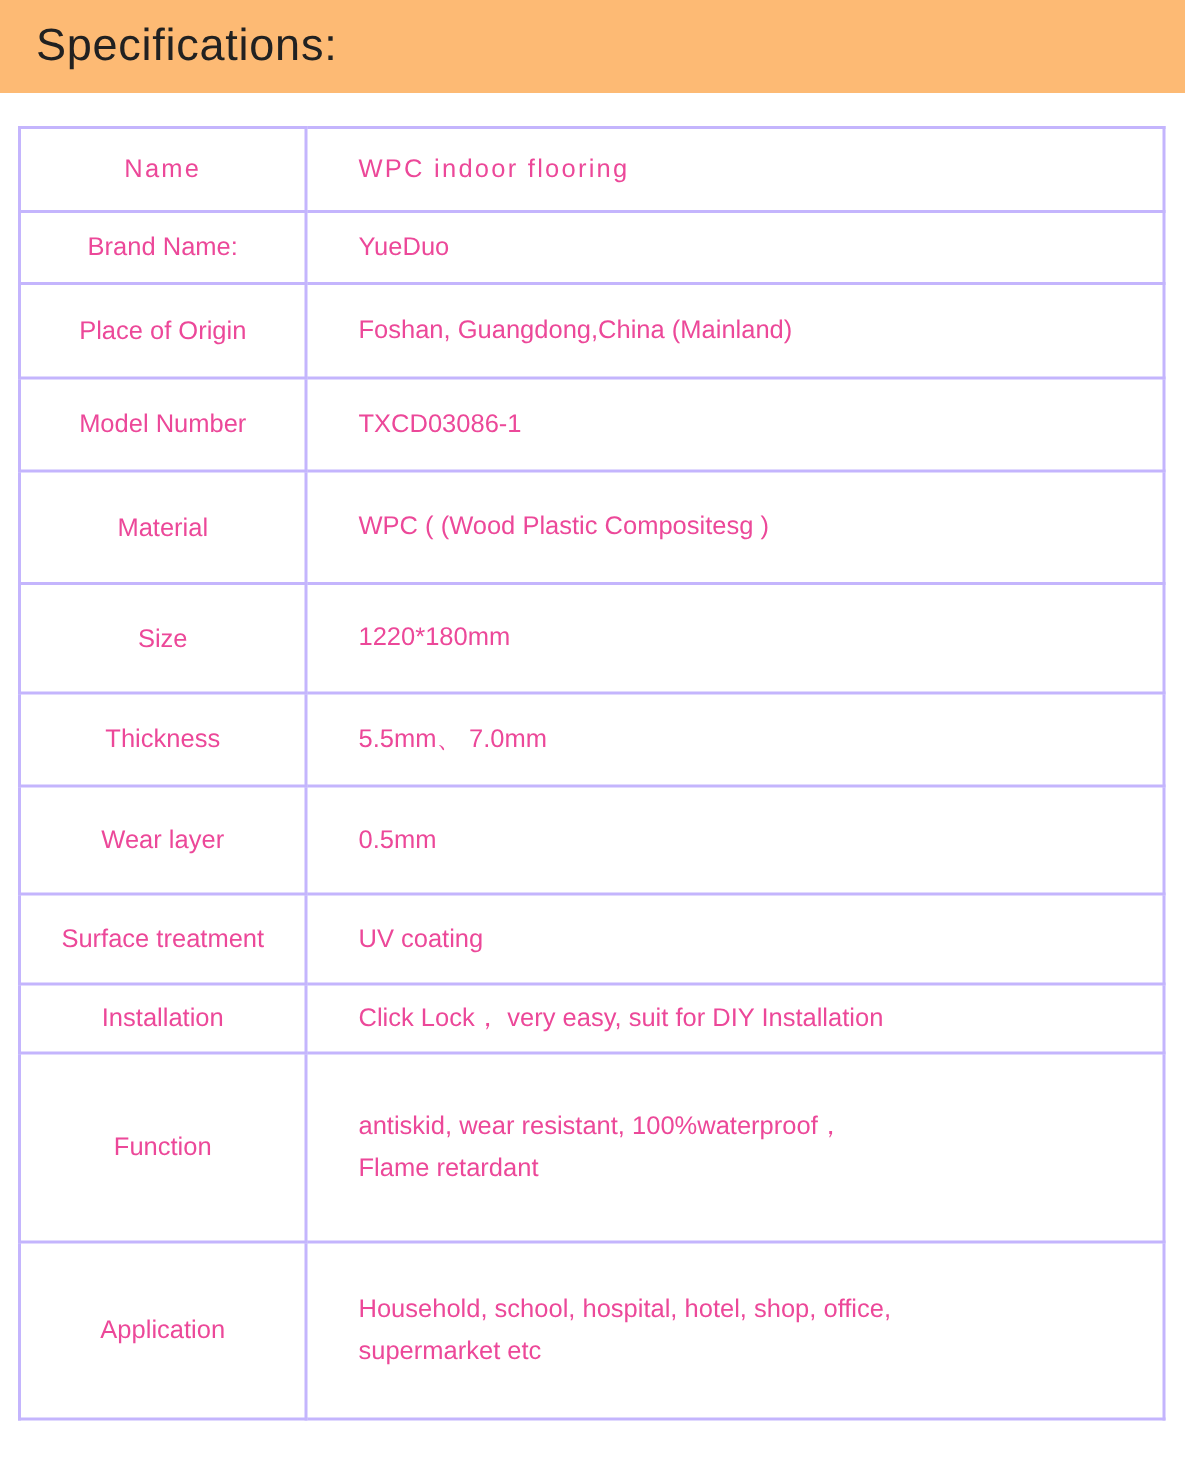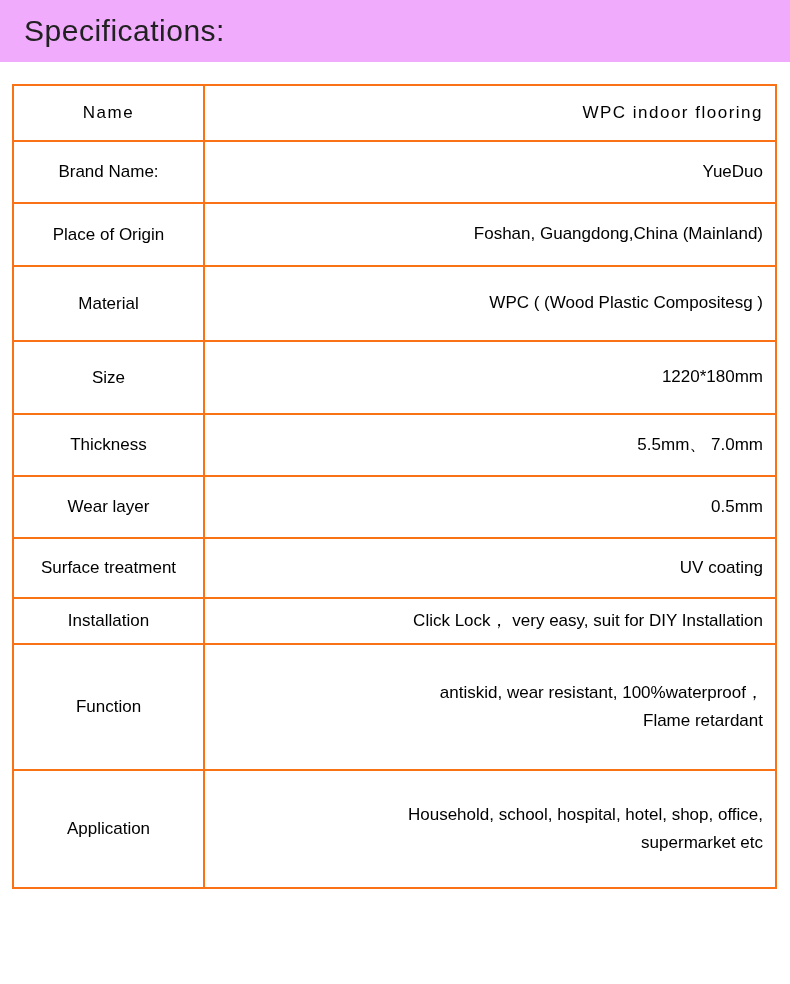--- a/index.html
+++ b/index.html
@@ -6,65 +6,64 @@
   html, body {
     width: 790px;
     background: #ffffff;
     font-family: "Liberation Sans", "DejaVu Sans", sans-serif;
   }
   body { height: 984px; overflow: hidden; }
 
   .header-bar {
     width: 790px;
     height: 62px;
-    background: #f0abfc;
+    background: #fdba74;
     display: flex;
     align-items: center;
   }
   .header-bar h1 {
     font-size: 30px;
     font-weight: 500;
     color: #212121;
     letter-spacing: 0.5px;
     padding-left: 24px;
   }
 
   table.specs {
     border-collapse: collapse;
     margin: 22px 12px 0 12px;
     width: 765px;
     table-layout: fixed;
   }
   table.specs td {
-    border: 2px solid #f97316;
+    border: 2px solid #c4b5fd;
     font-size: 17px;
-    color: #000000;
+    color: #ec4899;
     vertical-align: middle;
   }
   td.label-cell {
     width: 191px;
     text-align: center;
     color: #333333;
     padding: 0 6px;
   }
   td.value-cell {
     padding-left: 34px;
     padding-right: 12px;
     white-space: pre-line;
     line-height: 1.65;
-    text-align: right;
   }
   tr.r0  td { height: 56px; }
-  tr.r1  td { height: 62px; }
+  tr.r1  td { height: 48px; }
   tr.r2  td { height: 63px; }
   tr.r3  td { height: 62px; }
   tr.r4  td { height: 75px; }
   tr.r5  td { height: 73px; }
   tr.r6  td { height: 62px; margin-top: 38px; }
-  tr.r7  td { height: 62px; border-radius: 31px; }
+  tr.r7  td { height: 72px; border-radius: 31px; }
   tr.r8  td { height: 60px; }
   tr.r9  td { height: 46px; }
   tr.r10 td { height: 126px; }
   tr.r11 td { height: 118px; }
 
   tr.r0 td { letter-spacing: 1.5px; }
 </style>
 </head>
 <body>
 
@@ -78,20 +77,24 @@
       <td class="label-cell">Name</td>
       <td class="value-cell">WPC indoor flooring</td>
     </tr>
     <tr class="r1">
       <td class="label-cell">Brand Name:</td>
       <td class="value-cell">YueDuo</td>
     </tr>
     <tr class="r2">
       <td class="label-cell">Place of Origin</td>
       <td class="value-cell">Foshan, Guangdong,China (Mainland)</td>
+    </tr>
+    <tr class="r3">
+      <td class="label-cell">Model Number</td>
+      <td class="value-cell">TXCD03086-1</td>
     </tr>
     <tr class="r4">
       <td class="label-cell">Material</td>
       <td class="value-cell">WPC ( (Wood Plastic Compositesg )</td>
     </tr>
     <tr class="r5">
       <td class="label-cell">Size</td>
       <td class="value-cell">1220*180mm</td>
     </tr>
     <tr class="r6">

